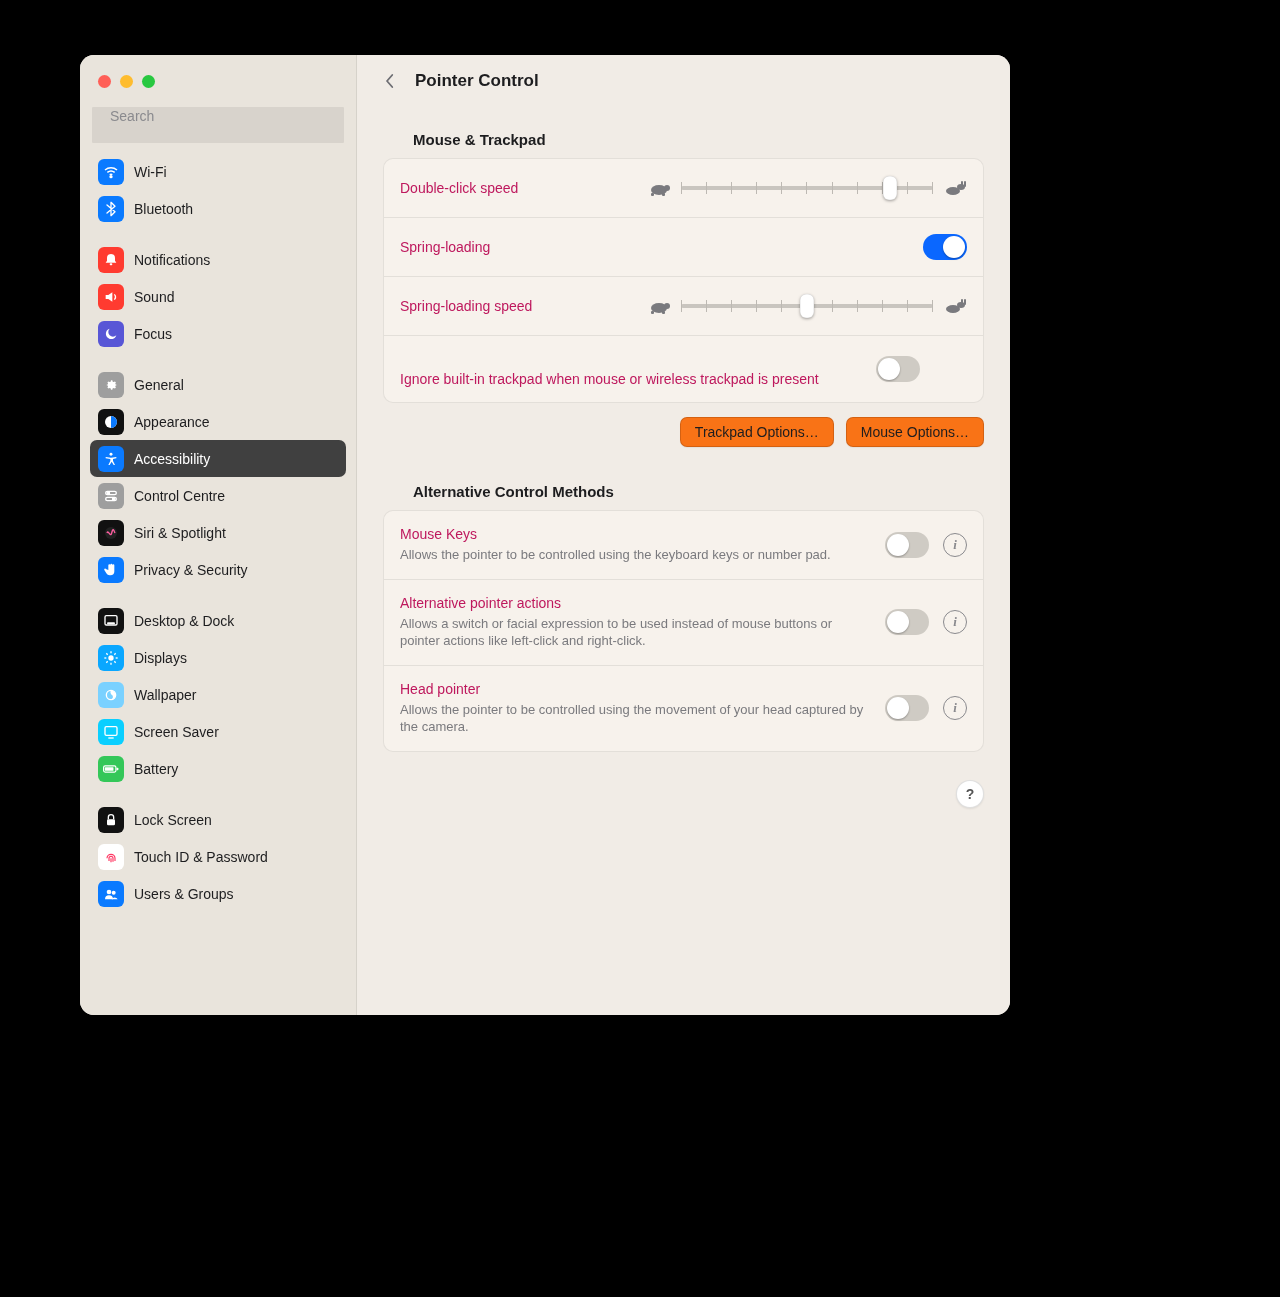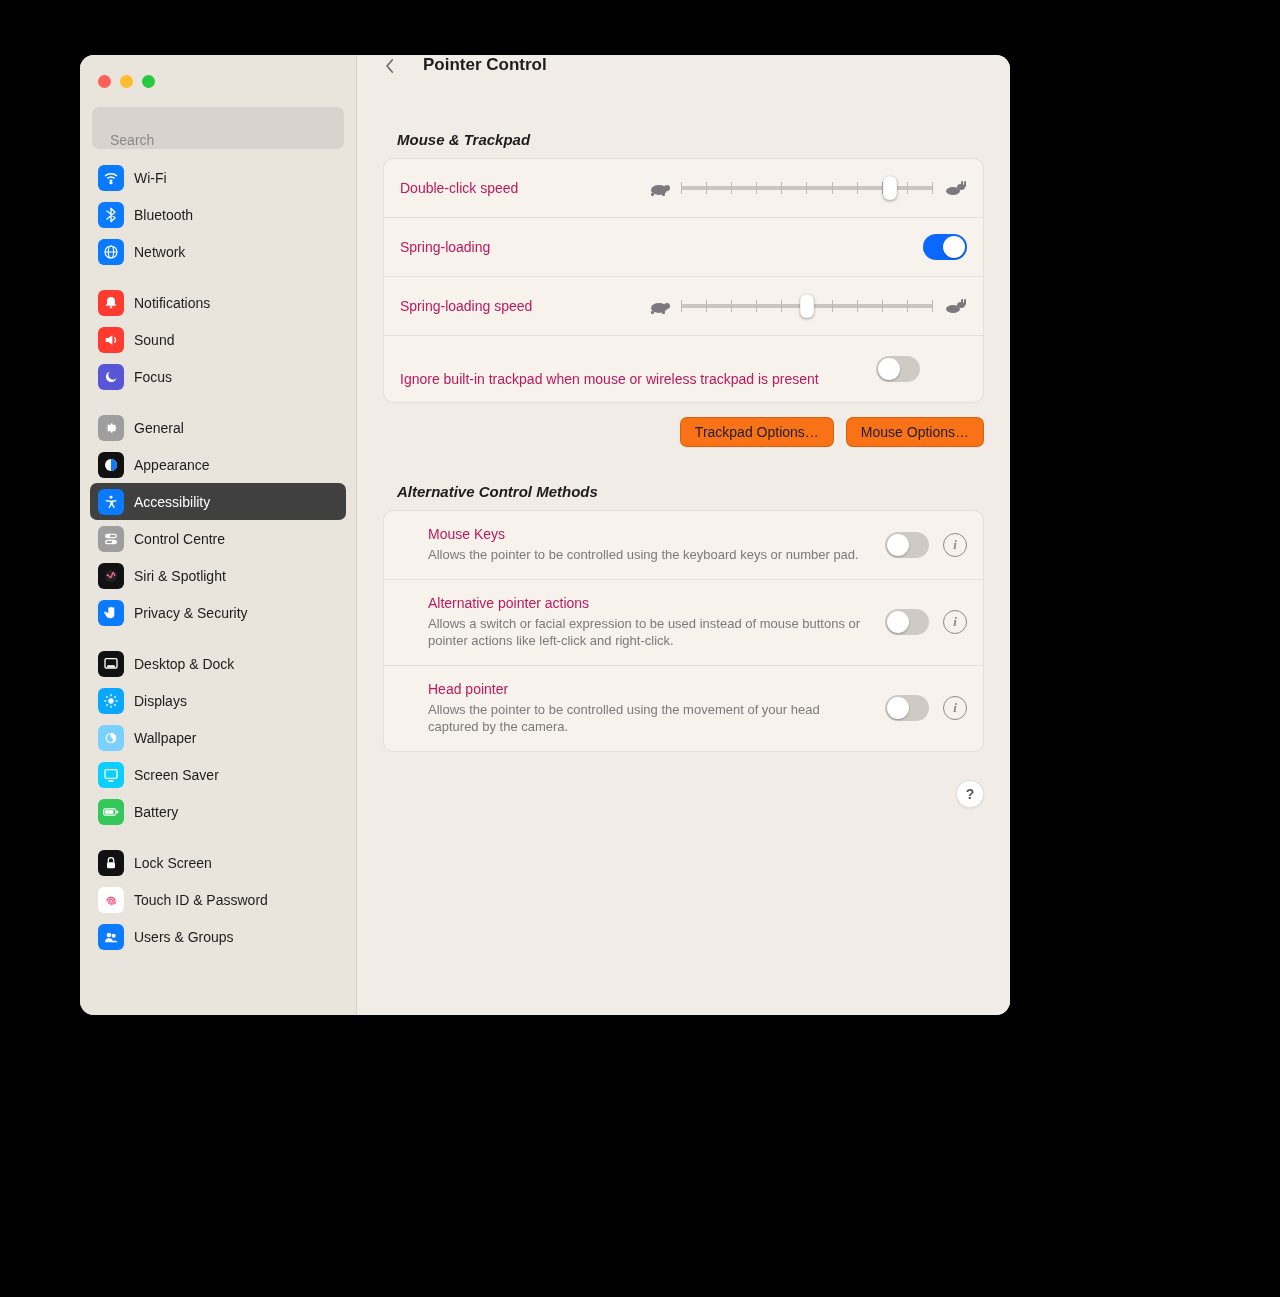--- a/index.html
+++ b/index.html
@@ -19,47 +19,47 @@
     width:276px;flex:0 0 276px;background:#e9e4dc;display:flex;flex-direction:column;
     border-right:1px solid rgba(0,0,0,.08);
   }
   .titlebar{height:52px;display:flex;align-items:center;padding:0 18px;gap:9px;}
   .tlight{width:13px;height:13px;border-radius:50%;}
   .red{background:#ff5f57;}
   .yellow{background:#febc2e;}
   .green{background:#28c840;}
   .searchwrap{padding:0 12px 10px 12px;}
   .search{
-    display:flex;align-items:flex-end;height:42px;border-radius:7px;
+    display:flex;align-items:flex-start;height:36px;border-radius:1px;
     background:rgba(0,0,0,.07);padding:0 9px;gap:7px;color:#8a8a8e;
   }
   .search input{border:none;background:transparent;outline:none;flex:1;font-size:14px;color:#3a3a3c;}
   .search input::placeholder{color:#8a8a8e;}
   .scroll{flex:1;overflow:auto;position:relative;}
   .scroll::-webkit-scrollbar{width:16px;}
   .scroll::-webkit-scrollbar-thumb{background:rgba(0,0,0,.28);border-radius:8px;border:4px solid #e9e4dc;}
   .group{padding:0 10px;margin-bottom:14px;}
   .item{
     display:flex;align-items:center;gap:10px;height:37px;padding:0 8px;border-radius:7px;
     font-size:14px;font-weight:400;cursor:default;
   }
   .item.selected{background:#404040;color:#fff;}
   .icon{
     width:26px;height:26px;border-radius:6px;display:flex;align-items:center;justify-content:center;
     color:#fff;font-size:15px;flex:0 0 26px;
   }
   .icon svg{width:16px;height:16px;display:block;}
   .main{flex:1;background:#f1ece6;display:flex;flex-direction:column;overflow:auto;}
-  .mheader{height:52px;display:flex;padding:0 22px;gap:22px;}
+  .mheader{height:52px;display:flex;align-items:center;padding:0 22px;gap:14px;}
   .back{
     width:22px;height:22px;display:flex;align-items:center;justify-content:center;color:#6e6e73;cursor:default;
   }
   .mtitle{font-size:17px;font-weight:700;}
   .content{padding:10px 26px 26px 26px;}
-  .sectionTitle{font-size:15px;font-weight:700;margin:14px 0 10px 14px;font-style:italic;}
+  .sectionTitle{font-size:15px;font-weight:700;margin:14px 0 10px 30px;}
   .panel{
     background:#f7f2ec;border:1px solid rgba(0,0,0,.08);border-radius:10px;overflow:hidden;
   }
   .row{
     display:flex;align-items:center;padding:15px 16px;gap:16px;min-height:28px;
   }
   .row + .row{border-top:1px solid rgba(0,0,0,.08);}
   .rowlabel{flex:1;font-size:14px;color:#be185d;}
   .rowdesc{font-size:13px;color:#7a7a7e;margin-top:4px;line-height:1.35;}
   .slider{
@@ -92,21 +92,21 @@
   .btnrow{display:flex;justify-content:flex-end;gap:12px;margin-top:14px;}
   .btn{
     background:#f97316;border:1px solid rgba(0,0,0,.15);border-radius:7px;padding:6px 14px;font-size:14px;
     box-shadow:0 1px 1px rgba(0,0,0,.05);cursor:default;
   }
   .helpbtn{
     width:26px;height:26px;border-radius:50%;background:#fff;border:1px solid rgba(0,0,0,.12);
     display:flex;align-items:center;justify-content:center;font-weight:600;color:#555;margin-left:auto;margin-top:28px;
     box-shadow:0 1px 2px rgba(0,0,0,.08);cursor:default;
   }
-  .rowmain{display:flex;flex-direction:column;flex:1;min-width:0;margin-left:28px;}
+  .rowmain{display:flex;flex-direction:column;flex:1;min-width:0;}
   .rowctrls{display:flex;align-items:center;gap:14px;}
 </style>
 </head>
 <body>
 
 <div class="stage">
   <div class="window">
 
     <div class="sidebar">
       <div class="titlebar">
@@ -139,30 +139,20 @@
               <span>Wi-Fi</span>
             </div>
             <div class="item">
               <div class="icon" style="background: rgb(10, 122, 255);">
                 <svg viewBox="0 0 24 24" fill="none" stroke="#fff" stroke-width="2" stroke-linejoin="round" stroke-linecap="round">
                   <path d="M12 2v20l6-6-12-10m0 12 12-10-6-6"></path>
                 </svg>
               </div>
               <span>Bluetooth</span>
             </div>
-            <div class="item">
-              <div class="icon" style="background: rgb(10, 122, 255);">
-                <svg viewBox="0 0 24 24" fill="none" stroke="#fff" stroke-width="1.8">
-                  <circle cx="12" cy="12" r="9"></circle>
-                  <ellipse cx="12" cy="12" rx="4" ry="9"></ellipse>
-                  <path d="M3 12h18"></path>
-                </svg>
-              </div>
-              <span>Network</span>
-            </div>
           </div>
           <div class="group">
             <div class="item">
               <div class="icon" style="background: rgb(255, 59, 48);">
                 <svg viewBox="0 0 24 24" fill="#fff">
                   <path d="M12 3a6 6 0 0 0-6 6v4l-2 3h16l-2-3V9a6 6 0 0 0-6-6z"></path>
                   <rect x="10" y="17" width="4" height="3" rx="1.5"></rect>
                 </svg>
               </div>
               <span>Notifications</span>

